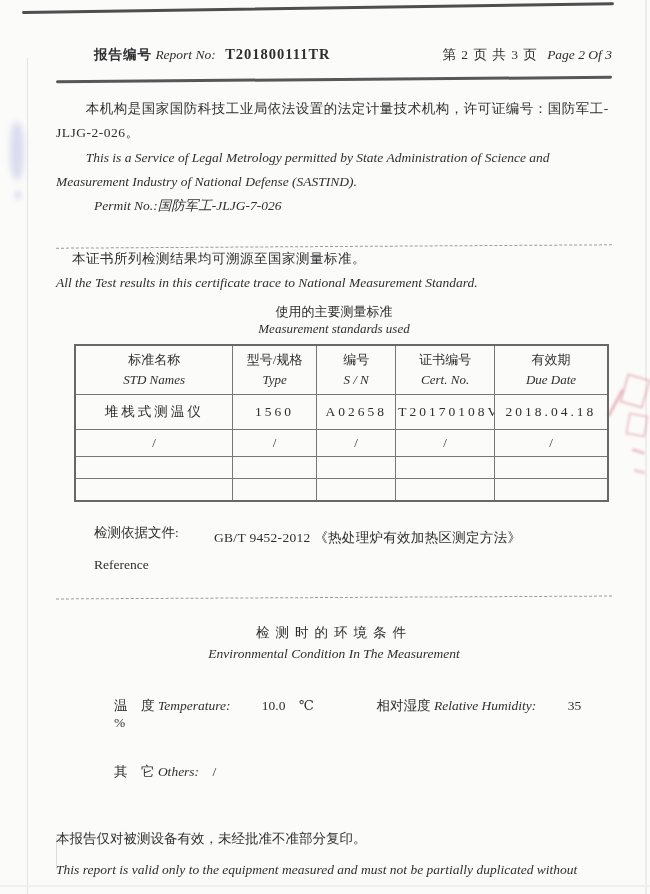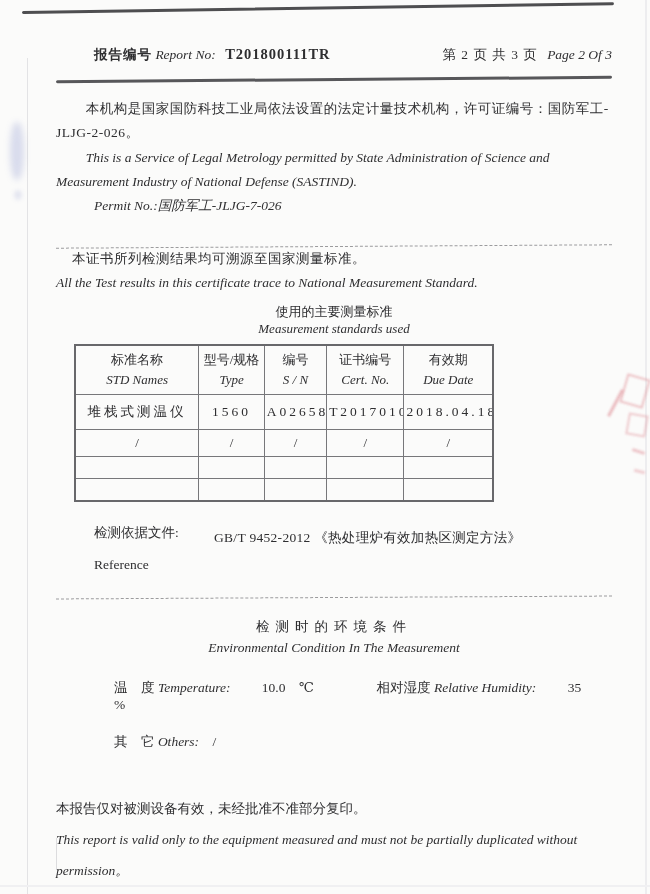--- a/index.html
+++ b/index.html
@@ -33,38 +33,38 @@
   .dashed2 { border-top:1.5px dashed #9b9b9d; margin-top:24px; transform:rotate(-0.3deg); }
 
   
   .trace { font-size:13.5px; line-height:1.75; }
   .trace .zh { margin-left:16px; letter-spacing:0.5px; }
   .trace .en { font-style:italic; }
 
   
   .std-title { margin-top:8px; text-align:center; font-size:13px; line-height:1.35; }
   .std-title .en { font-style:italic; }
-  table.std { margin-top:6px; margin-left:18px; width:420px; border-collapse:collapse; border:2px solid #68686b; table-layout:fixed; }
+  table.std { margin-top:6px; margin-left:18px; width:535px; border-collapse:collapse; border:2px solid #68686b; table-layout:fixed; }
   table.std td { border:1px solid #77777a; text-align:center; vertical-align:middle; font-size:13px; padding:0 2px; overflow:hidden; }
   tr.thead td { height:48px; line-height:1.5; }
   tr.thead .en { font-style:italic; }
   tr.r-data td { height:34px; letter-spacing:3px; font-size:13.5px; }
   tr.r-slash td { height:26px; }
   tr.r-empty td { height:21px; }
 
   
   .reference { margin-top:22px; margin-left:38px; display:grid; grid-template-columns:120px 1fr; font-size:13.5px; }
   .reference .val { padding-top:5px; letter-spacing:0.3px; }
   .reference .en { margin-top:10px; }
 
   
-  .env-title { margin-top:18px; text-align:center; font-size:13.5px; line-height:1.6; }
+  .env-title { margin-top:24px; text-align:center; font-size:13.5px; line-height:1.6; }
   .env-title .zh { letter-spacing:6px; }
   .env-title .en { font-style:italic; display:block; }
-  .env-row { margin-left:58px; margin-top:20px; font-size:13.5px; }
+  .env-row { margin-left:58px; margin-top:32px; font-size:13.5px; }
   .env-row .sp-sm { display:inline-block; width:26px; }
   .env-row .sp-xs { display:inline-block; width:10px; }
   .env-row .sp-lg { display:inline-block; width:56px; }
   .env-row .sp-md { display:inline-block; width:28px; }
 
   
   .footer { margin-top:42px; font-size:13.5px; line-height:2.3; }
   .footer .en { font-style:italic; }
 
   

